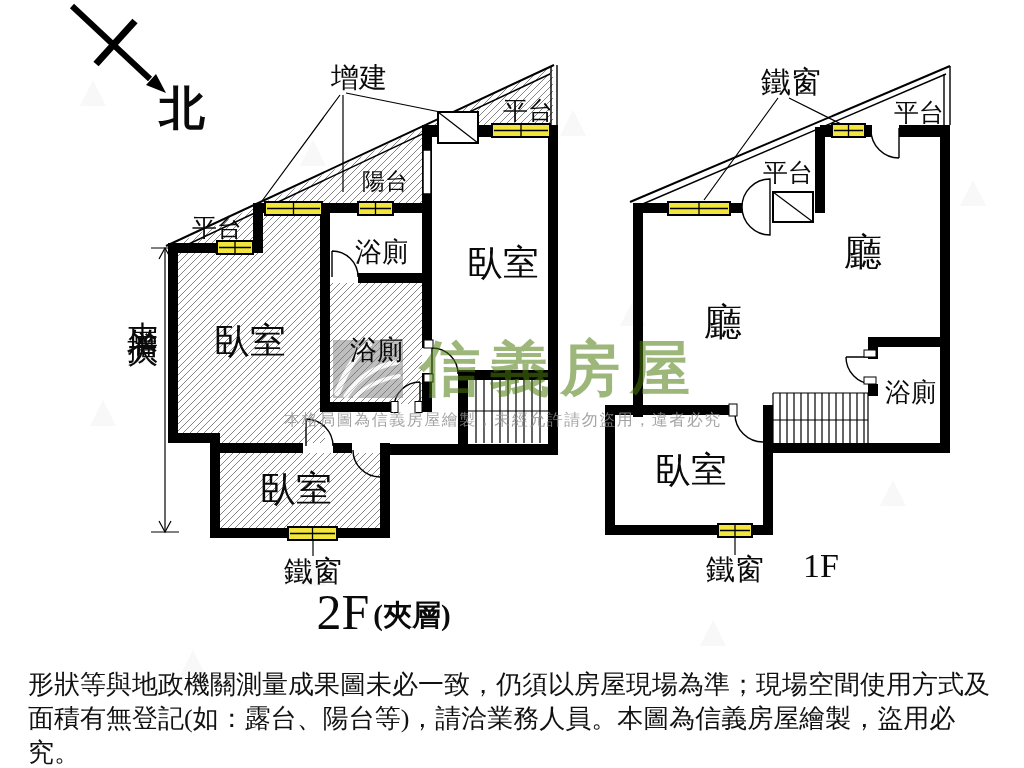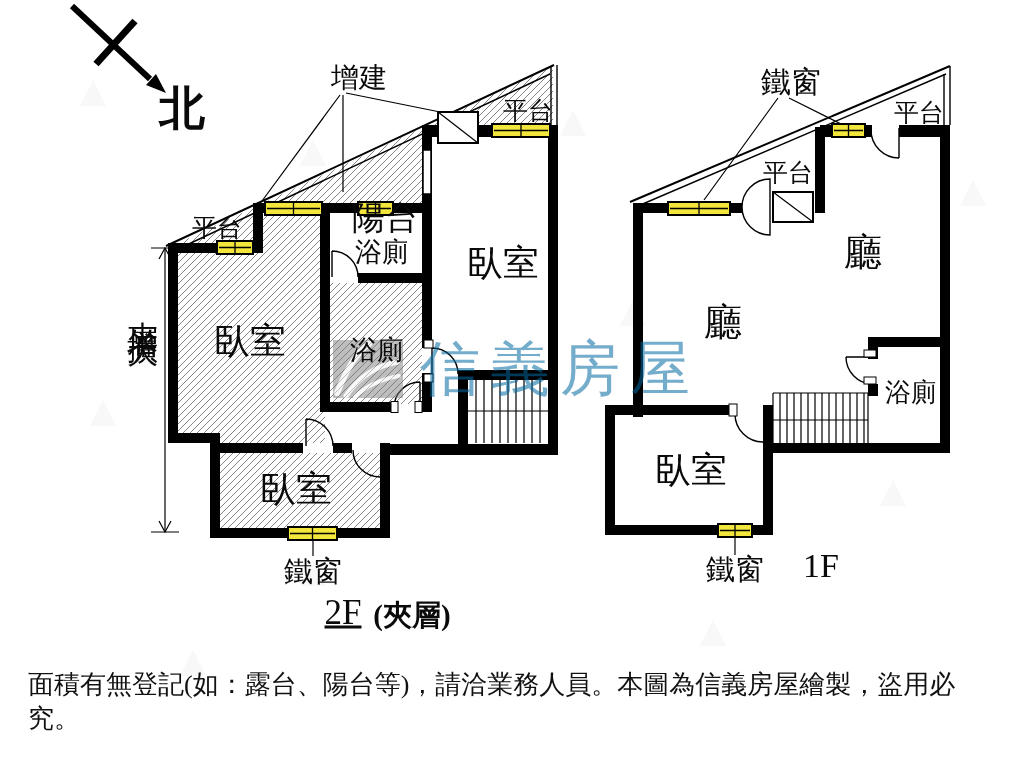--- a/index.html
+++ b/index.html
@@ -4,21 +4,21 @@
 <style>
   html,body{margin:0;padding:0;background:#fff;}
   .canvas{position:relative;width:1024px;height:768px;background:#ffffff;overflow:hidden;
           font-family:"Liberation Serif", serif;}
   .canvas svg{position:absolute;left:0;top:0;}
   .lbl{position:absolute;transform:translate(-50%,-50%);white-space:nowrap;color:#0a0a0a;
        font-family:"Liberation Serif", serif;line-height:1;}
   .lbl-v{position:absolute;writing-mode:vertical-rl;text-orientation:upright;color:#0a0a0a;
        font-family:"Liberation Serif", serif;letter-spacing:5px;line-height:1;}
   .wm-brand{position:absolute;transform:translate(-50%,-50%);white-space:nowrap;
-       font-weight:normal;color:#0369a1;opacity:.55;letter-spacing:10px;
+       font-weight:bold;color:#4d7c0f;opacity:.55;letter-spacing:10px;
        font-family:"Liberation Serif", serif;}
   .wm-notice{position:absolute;transform:translate(-50%,-50%);white-space:nowrap;
        color:#8d8d8d;opacity:.8;letter-spacing:1.5px;font-family:"Liberation Serif", serif;}
   .disclaimer{position:absolute;left:28px;top:668px;width:970px;color:#111;
        font-size:26px;line-height:34px;font-family:"Liberation Serif", serif;}
 </style>
 </head>
 <body>
 
 <div class="canvas">
@@ -225,41 +225,43 @@
       <path d="M346,396 C358,378 374,366 398,362" stroke-width="5"></path>
       <path d="M355,397 C366,386 382,379 399,376" stroke-width="4"></path>
     </g>
   </g>
 </svg>
 
 <div class="lbl" style="left:182px;top:109px;font-size:46px;font-weight:bold;">北</div>
 
 <div class="lbl" style="left:359px;top:78px;font-size:28px;">增建</div>
 <div class="lbl" style="left:217px;top:227px;font-size:25px;">平台</div>
-<div class="lbl" style="left:385px;top:181px;font-size:33px;margin-top:37px;">陽台</div>
+<div class="lbl" style="left:385px;top:181px;font-size:23px;">陽台</div>
 <div class="lbl" style="left:528px;top:110px;font-size:25px;">平台</div>
 <div class="lbl" style="left:382px;top:252px;font-size:27px;">浴廁</div>
 <div class="lbl" style="left:377px;top:350px;font-size:27px;">浴廁</div>
 <div class="lbl" style="left:250px;top:341px;font-size:36px;">臥室</div>
 <div class="lbl" style="left:503px;top:263px;font-size:36px;">臥室</div>
 <div class="lbl" style="left:296px;top:489px;font-size:36px;">臥室</div>
 <div class="lbl-v" style="left:127px;top:297px;font-size:31px;">夾層擴大</div>
 <div class="lbl" style="left:313px;top:571px;font-size:29px;">鐵窗</div>
-<div class="lbl" style="left:343px;top:612px;font-size:35px;text-decoration:underline;">2F</div>
+<div class="lbl" style="left:343px;top:612px;font-size:50px;">2F</div>
 <div class="lbl" style="left:412px;top:615px;font-size:29px;font-weight:bold;">(夾層)</div>
 
 <div class="lbl" style="left:791px;top:82px;font-size:30px;">鐵窗</div>
 <div class="lbl" style="left:919px;top:112px;font-size:25px;">平台</div>
 <div class="lbl" style="left:788px;top:172px;font-size:25px;">平台</div>
 <div class="lbl" style="left:723px;top:322px;font-size:38px;">廳</div>
 <div class="lbl" style="left:863px;top:252px;font-size:38px;">廳</div>
 <div class="lbl" style="left:911px;top:393px;font-size:26px;">浴廁</div>
 <div class="lbl" style="left:691px;top:470px;font-size:36px;">臥室</div>
 <div class="lbl" style="left:735px;top:569px;font-size:29px;">鐵窗</div>
 <div class="lbl" style="left:821px;top:566px;font-size:34px;">1F</div>
 
 <div class="wm-brand" style="left:560px;top:369px;font-size:60px;">信義房屋</div>
+<div class="wm-notice" style="left:503px;top:420px;font-size:16px;">本格局圖為信義房屋繪製，未經允許請勿盜用，違者必究</div>
 
 <div class="disclaimer">
+  <div>形狀等與地政機關測量成果圖未必一致，仍須以房屋現場為準；現場空間使用方式及</div>
   <div>面積有無登記(如：露台、陽台等)，請洽業務人員。本圖為信義房屋繪製，盜用必究。</div>
 </div>
 
 </div>
 
 </body></html>

